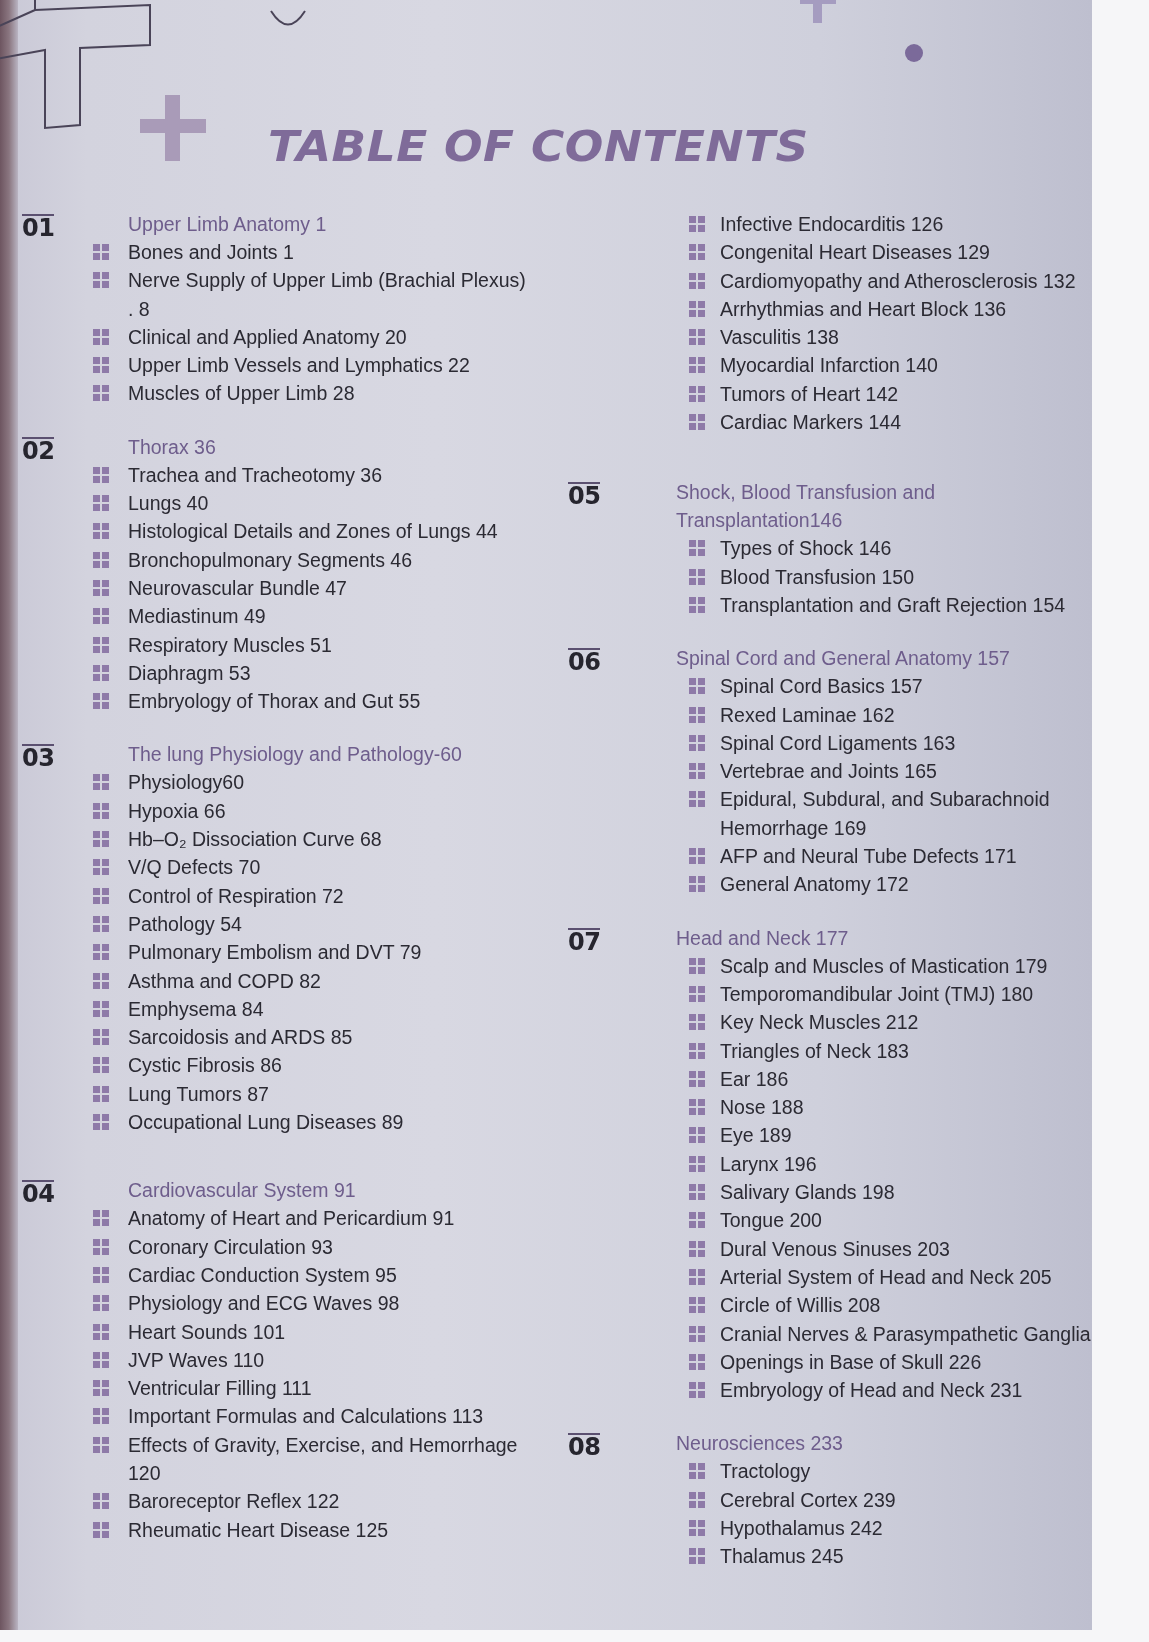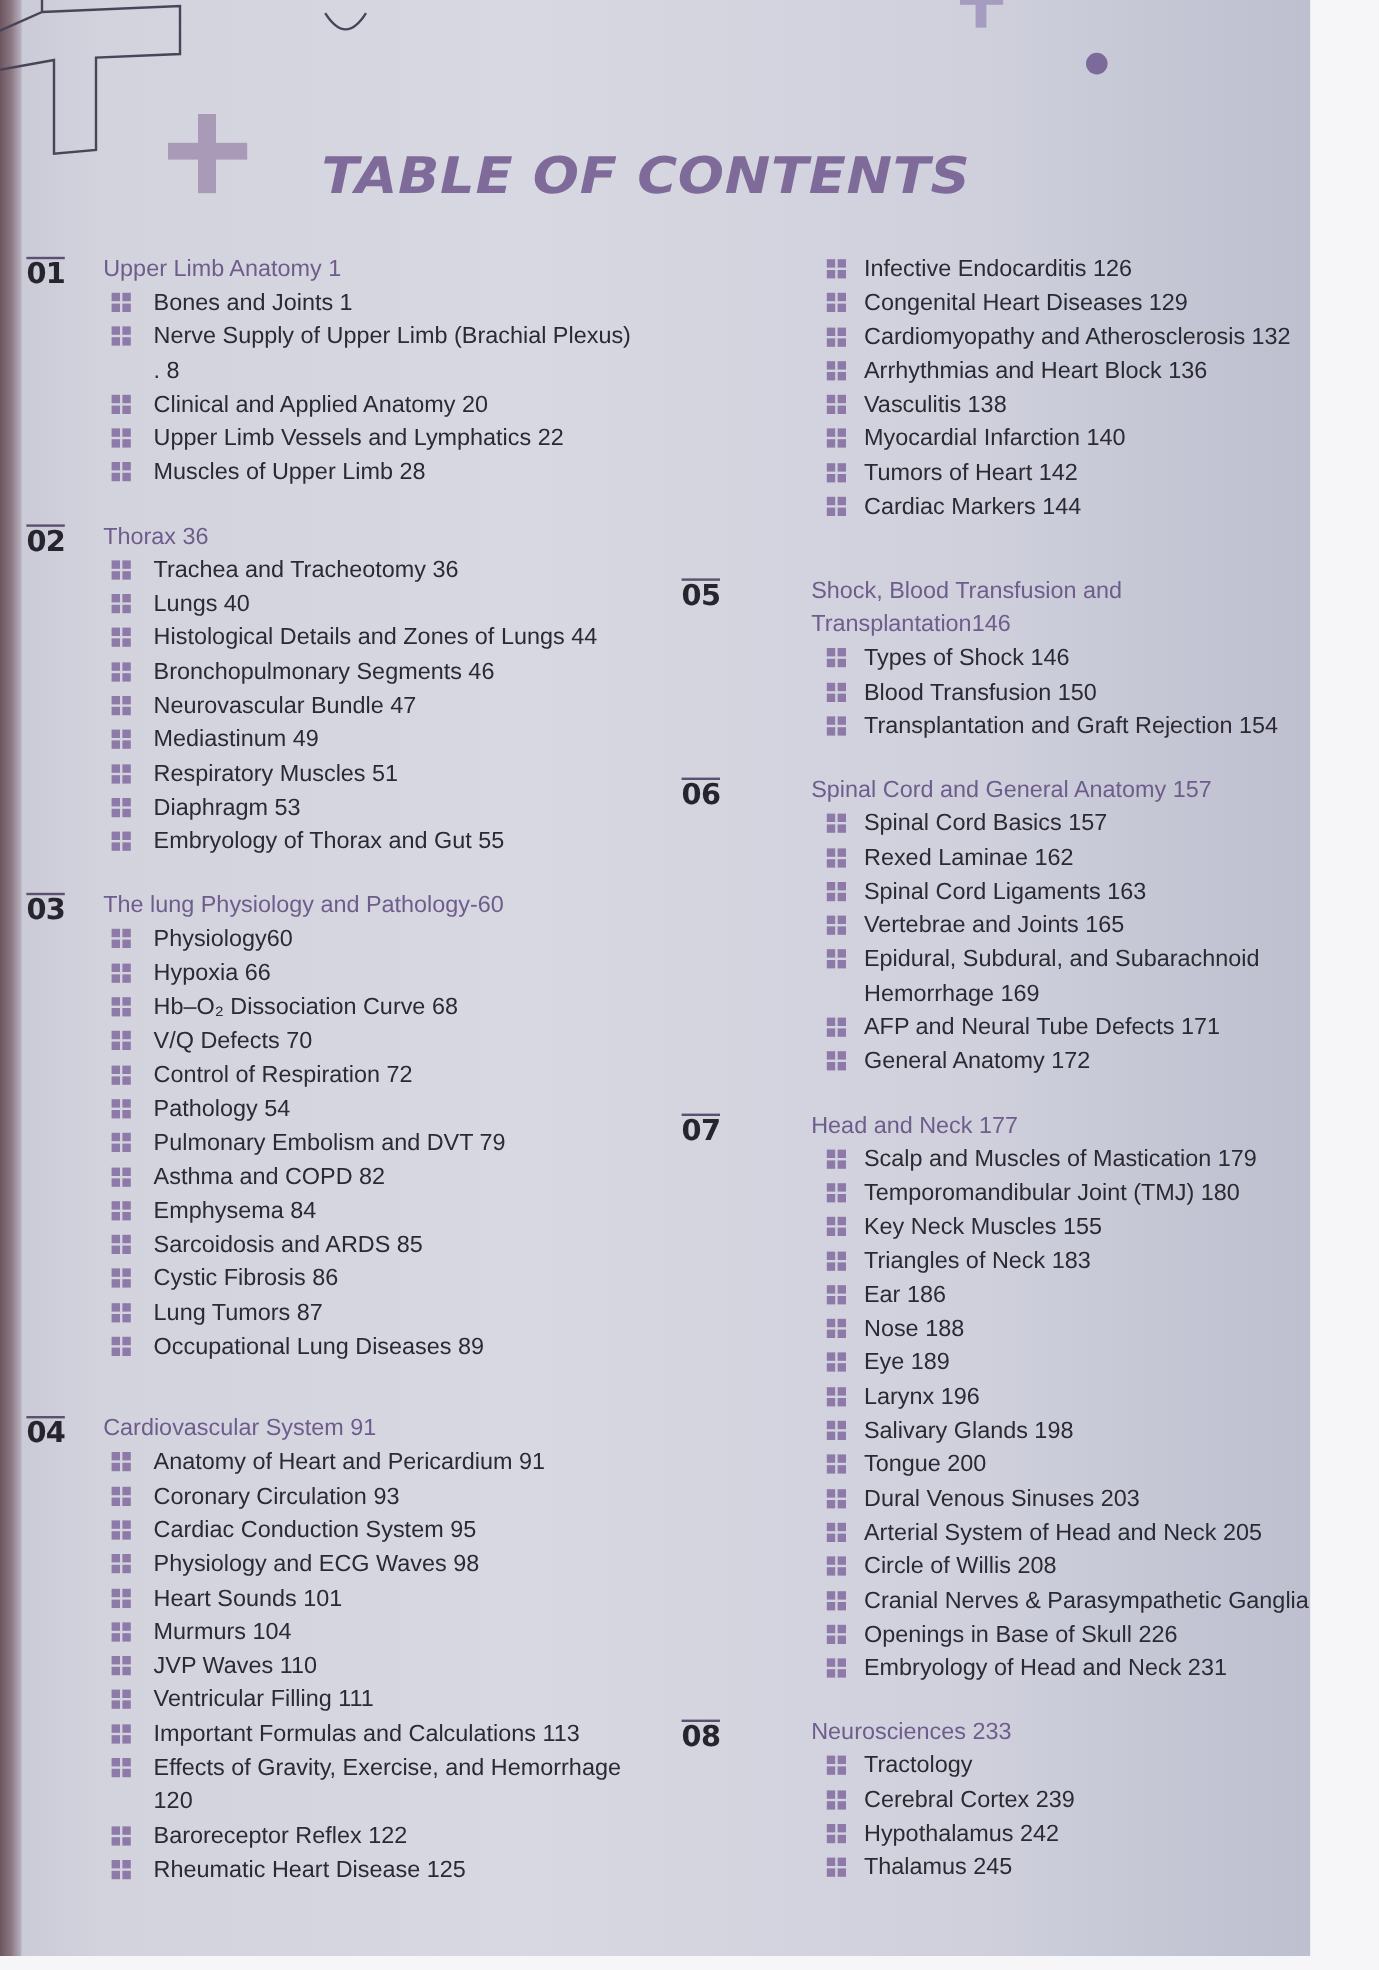--- a/index.html
+++ b/index.html
@@ -59,21 +59,21 @@
   .col-right { left: 570px; top: 210px; width: 520px; }
 
   .chapter { position: relative; }
   .chapter-num {
     position: absolute; left: 4px; top: 4px;
     font-family: "DejaVu Sans", sans-serif; font-weight: bold; font-size: 24px; color: #26252e;
     padding-top: 0; border-top: 2px solid #5b5070; line-height: 24px; letter-spacing: -0.5px;
   }
   .col-right .chapter-num { left: -2px; text-align: right; }
   .chapter-title {
-    margin-left: 68px; font-size: 19.5px; color: #6e5d8c; line-height: 28px; height: 28px;
+    margin-left: 110px; font-size: 19.5px; color: #6e5d8c; line-height: 28px; height: 28px;
     white-space: nowrap;
   }
   .col-right .chapter-title { margin-left: 106px; }
   .chapter-title.wrap { height: auto; white-space: normal; width: 290px; margin-top: 17px; }
 
   .item {
     position: relative; margin-left: 75px; padding-left: 35px;
     font-size: 19.5px; color: #2b2a33; line-height: 28.3px; min-height: 28.3px;
   }
   .col-right .item { margin-left: 119px; padding-left: 31px; }
@@ -323,26 +323,20 @@
             <i></i>
             <i></i>
             <i></i>
             <i></i>
           </span><span class="label">Heart Sounds  101</span></div>
       <div class="item"><span class="bullet">
             <i></i>
             <i></i>
             <i></i>
             <i></i>
-          </span><span class="label">Murmurs  104</span></div>
-      <div class="item"><span class="bullet">
-            <i></i>
-            <i></i>
-            <i></i>
-            <i></i>
           </span><span class="label">JVP Waves  110</span></div>
       <div class="item"><span class="bullet">
             <i></i>
             <i></i>
             <i></i>
             <i></i>
           </span><span class="label">Ventricular Filling  111</span></div>
       <div class="item"><span class="bullet">
             <i></i>
             <i></i>
@@ -518,21 +512,21 @@
             <i></i>
             <i></i>
             <i></i>
             <i></i>
           </span><span class="label">Temporomandibular Joint (TMJ) 180</span></div>
       <div class="item"><span class="bullet">
             <i></i>
             <i></i>
             <i></i>
             <i></i>
-          </span><span class="label">Key Neck Muscles  155</span></div>
+          </span><span class="label">Key Neck Muscles  212</span></div>
       <div class="item"><span class="bullet">
             <i></i>
             <i></i>
             <i></i>
             <i></i>
           </span><span class="label">Triangles of Neck  183</span></div>
       <div class="item"><span class="bullet">
             <i></i>
             <i></i>
             <i></i>

